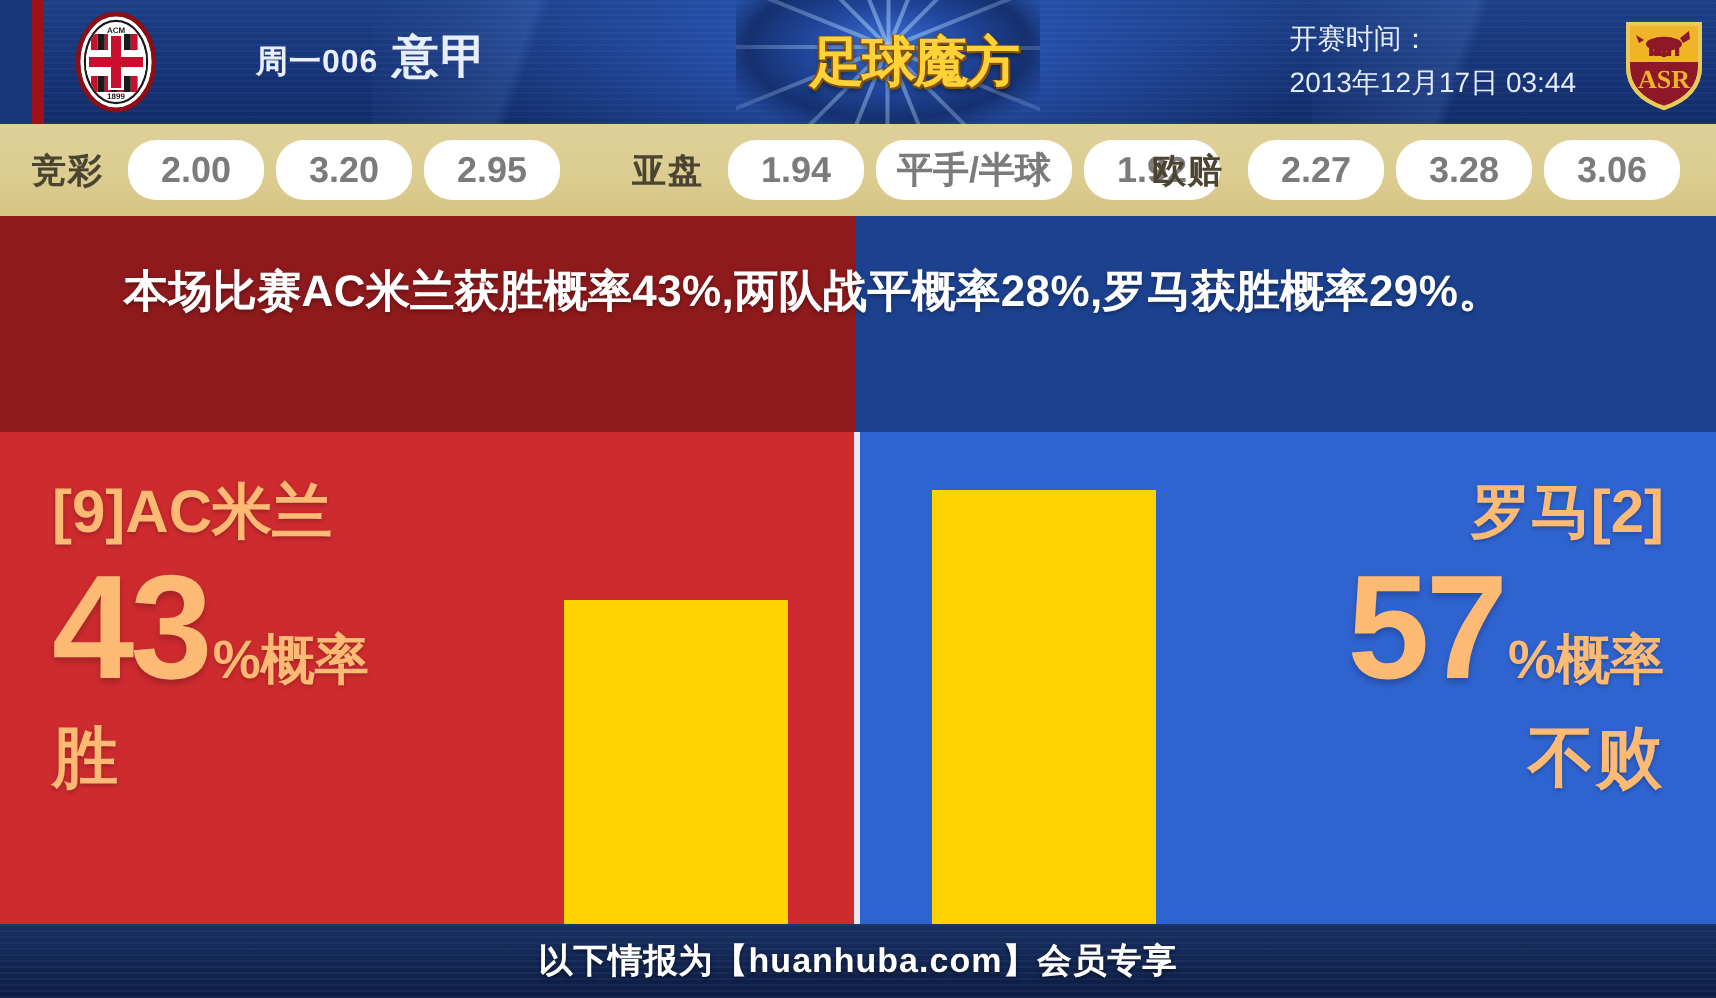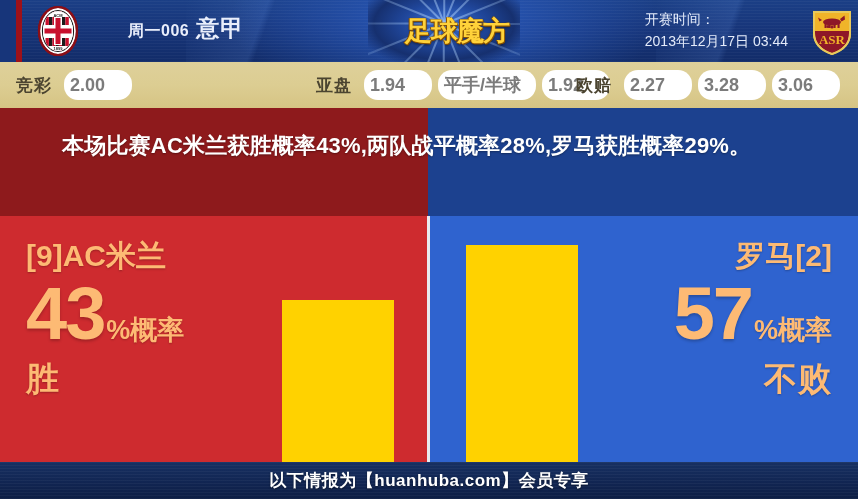--- a/index.html
+++ b/index.html
@@ -88,21 +88,21 @@
   .odds-group{display:flex;align-items:center;gap:6px;}
   .odds-g1{position:absolute;left:16px;}
   .odds-g2{position:absolute;left:316px;}
   .odds-g3{position:absolute;right:18px;}
   .odds-name{
     color:#4b4430;font-size:17px;font-weight:bold;margin-right:6px;letter-spacing:1px;
   }
   .odds-cell{
     background:#ffffff;color:#7b7b7b;
     font-size:18px;font-weight:bold;
-    min-width:56px;height:30px;line-height:30px;
+    min-width:56px;height:30px;line-height:30px;text-align:center;
     padding:0 6px;
     border-radius:14px;
   }
   .odds-cell.wide{min-width:86px;}
 
   
   .summary{
     position:absolute;left:0;top:108px;width:858px;height:108px;
   }
   .summary-bg-l{position:absolute;left:0;top:0;width:428px;height:108px;background:#8e1a1c;}
@@ -258,20 +258,22 @@
       <text x="26" y="39" text-anchor="middle" font-size="13" font-weight="bold" fill="#f0b429" font-family="'Liberation Serif',serif">ASR</text>
       <path d="M8 7 H44 V28 C44 40 35 46 26 49 C17 46 8 40 8 28 Z" fill="none" stroke="#e8c95a" stroke-width="2"></path>
     </svg>
   </div>
 
   <div class="odds">
 
     <div class="odds-group odds-g1">
       <span class="odds-name">竞彩</span>
       <span class="odds-cell">2.00</span>
+      <span class="odds-cell">3.20</span>
+      <span class="odds-cell">2.95</span>
     </div>
 
     <div class="odds-group odds-g2">
       <span class="odds-name">亚盘</span>
       <span class="odds-cell">1.94</span>
       <span class="odds-cell wide">平手/半球</span>
       <span class="odds-cell">1.92</span>
     </div>
 
     <div class="odds-group odds-g3">

